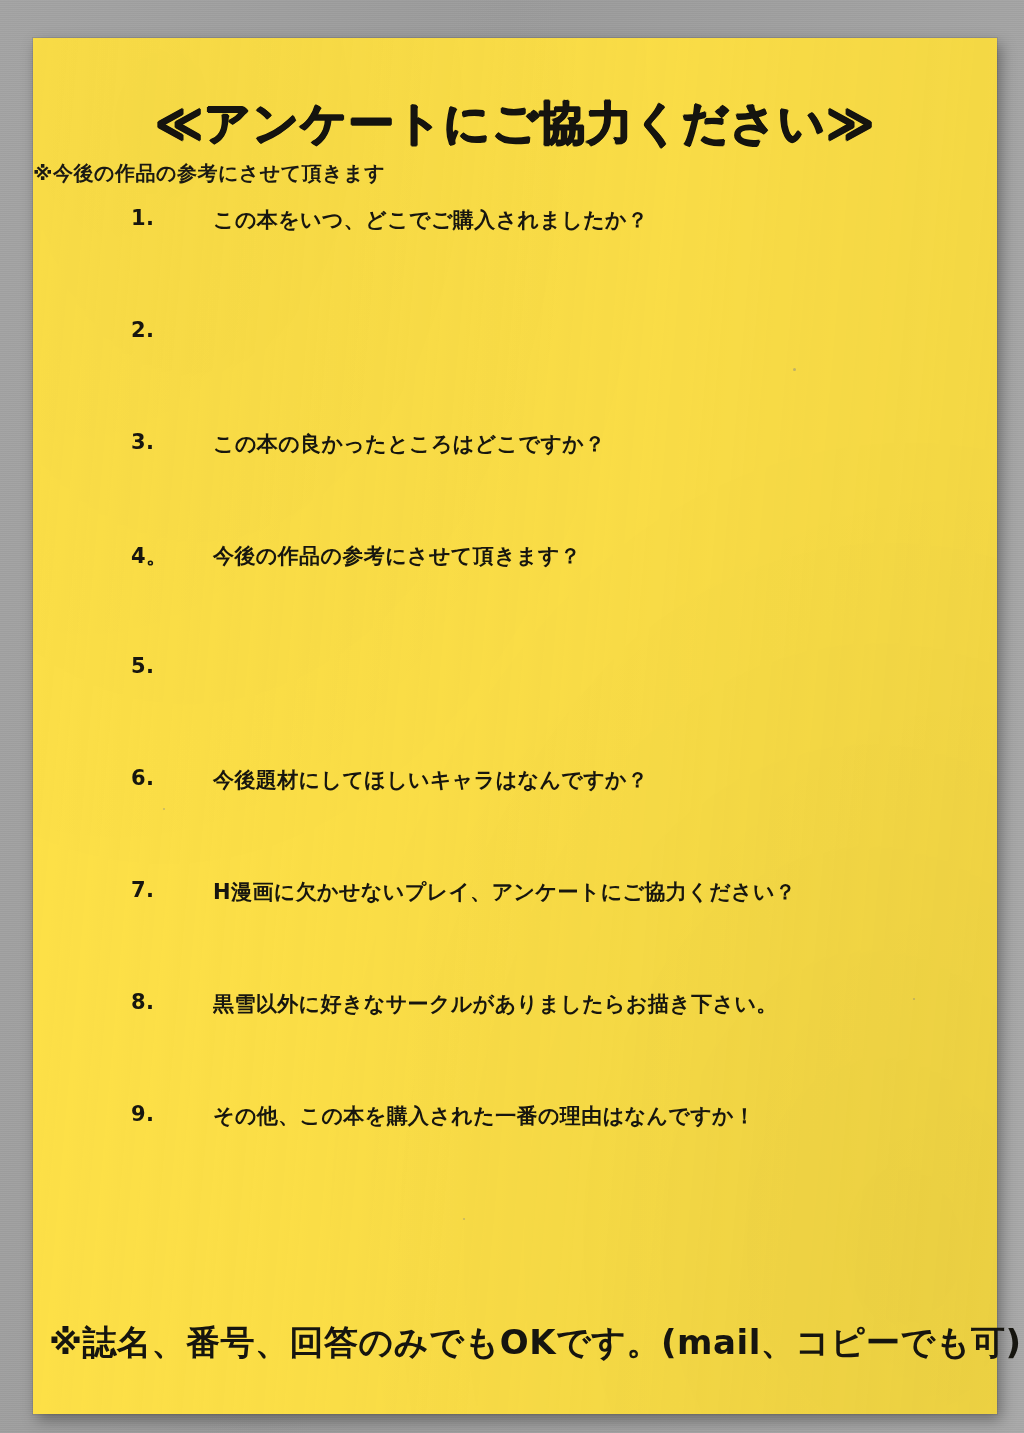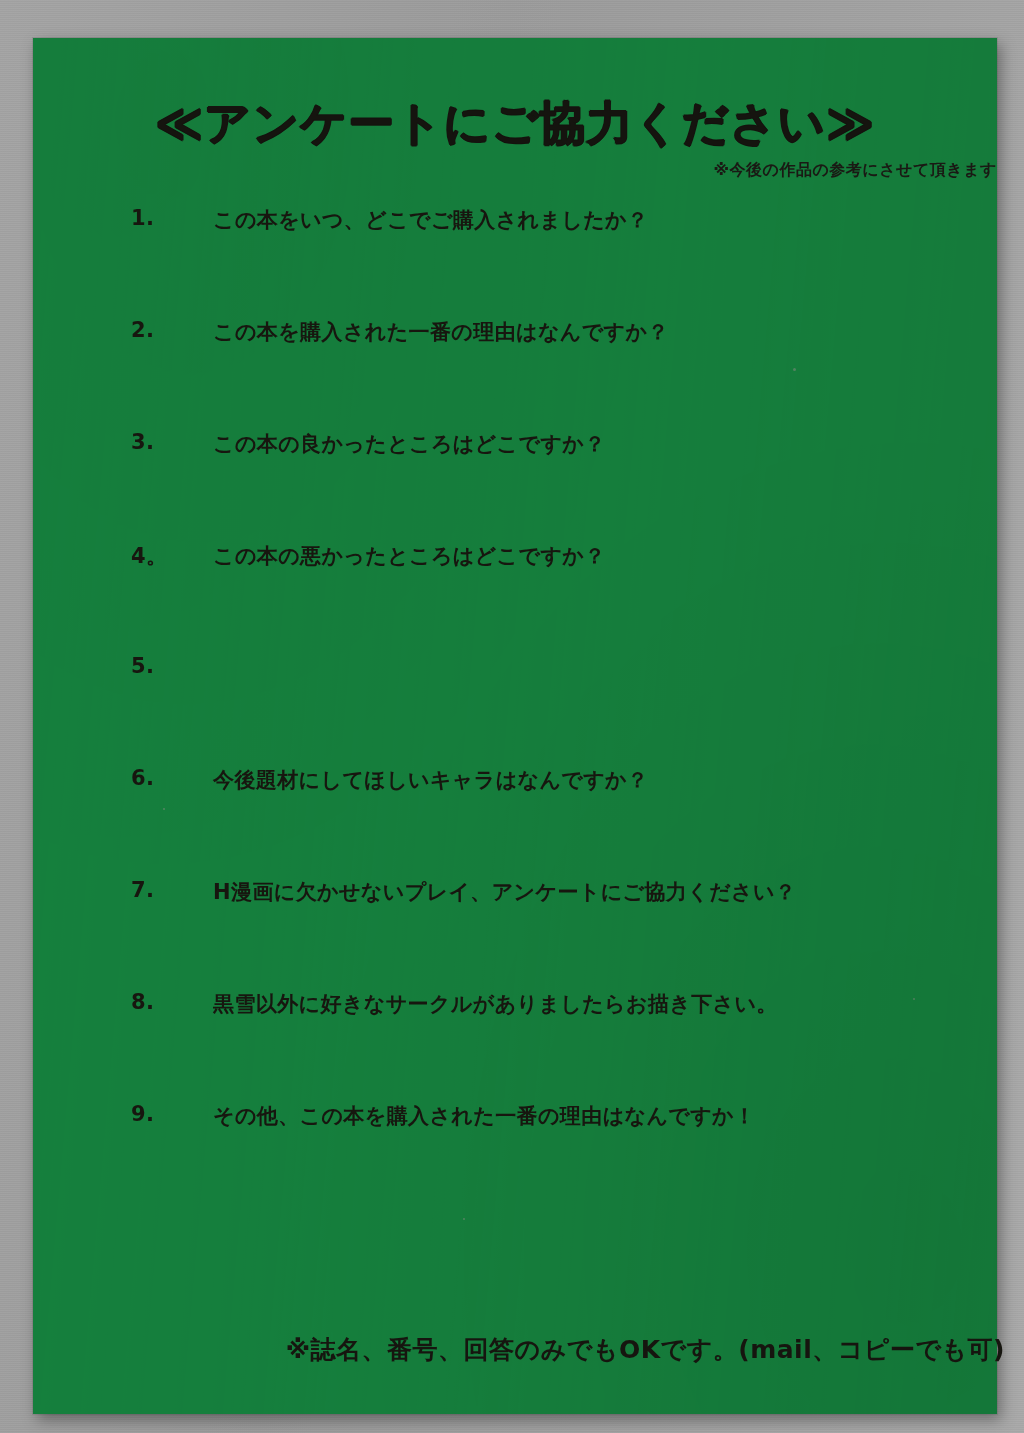--- a/index.html
+++ b/index.html
@@ -22,21 +22,21 @@
       repeating-linear-gradient(0deg, rgba(255,255,255,0.035) 0 1px, rgba(0,0,0,0.02) 1px 2px),
       linear-gradient(100deg, #a3a3a3 0%, #9a9a9a 40%, #a8a8a8 100%);
   }
 
   .page {
     position: absolute;
     left: 33px;
     top: 38px;
     width: 964px;
     height: 1376px;
-    background: #15803d;
+    background: #fde047;
     box-shadow: 0 0 0 1px rgba(0,0,0,0.08), 4px 6px 14px rgba(0,0,0,0.35);
   }
   .page::after {
     content: "";
     position: absolute;
     inset: 0;
     pointer-events: none;
     background:
       radial-gradient(ellipse at 12% 6%, rgba(0,0,0,0.035), rgba(0,0,0,0) 45%),
       radial-gradient(ellipse at 92% 88%, rgba(0,0,0,0.05), rgba(0,0,0,0) 50%),
@@ -76,22 +76,22 @@
       -1px 0 0 #15140f,
       0 1px 0 #15140f,
       0 -1px 0 #15140f;
   }
 
   .subtitle {
     position: absolute;
     top: 122px;
     left: 0;
     width: 100%;
-    text-align: right;
-    font-size: 16px;
+    text-align: left;
+    font-size: 20px;
     font-weight: 700;
     color: #1a1914;
     letter-spacing: .5px;
   }
 
   .questions {
     position: absolute;
     top: 168px;
     left: 98px;
     right: 40px;
@@ -111,25 +111,25 @@
     text-align: left;
   }
   .q-text {
     flex: 1 1 auto;
     white-space: nowrap;
     margin-left: 48px;
   }
 
   .footer-note {
     position: absolute;
-    left: 8px;
+    left: 16px;
     bottom: 48px;
     width: 100%;
-    text-align: right;
-    font-size: 25px;
+    text-align: center;
+    font-size: 34px;
     font-weight: 700;
     color: #16150f;
     letter-spacing: .5px;
     white-space: nowrap;
   }
 </style>
 </head>
 <body>
 
 <div class="scan-bg"></div>
@@ -147,31 +147,30 @@
 
     <div class="questions">
 
       <div class="q-row">
         <span class="q-num">1.</span>
         <span class="q-text">この本をいつ、どこでご購入されましたか？</span>
       </div>
 
       <div class="q-row">
         <span class="q-num">2.</span>
-        <span class="q-text">この本を購入された一番の理由はなんですか？</span>
       </div>
 
       <div class="q-row">
         <span class="q-num">3.</span>
         <span class="q-text">この本の良かったところはどこですか？</span>
       </div>
 
       <div class="q-row">
         <span class="q-num">4。</span>
-        <span class="q-text">この本の悪かったところはどこですか？</span>
+        <span class="q-text">今後の作品の参考にさせて頂きます？</span>
       </div>
 
       <div class="q-row">
         <span class="q-num">5.</span>
       </div>
 
       <div class="q-row">
         <span class="q-num">6.</span>
         <span class="q-text">今後題材にしてほしいキャラはなんですか？</span>
       </div>

